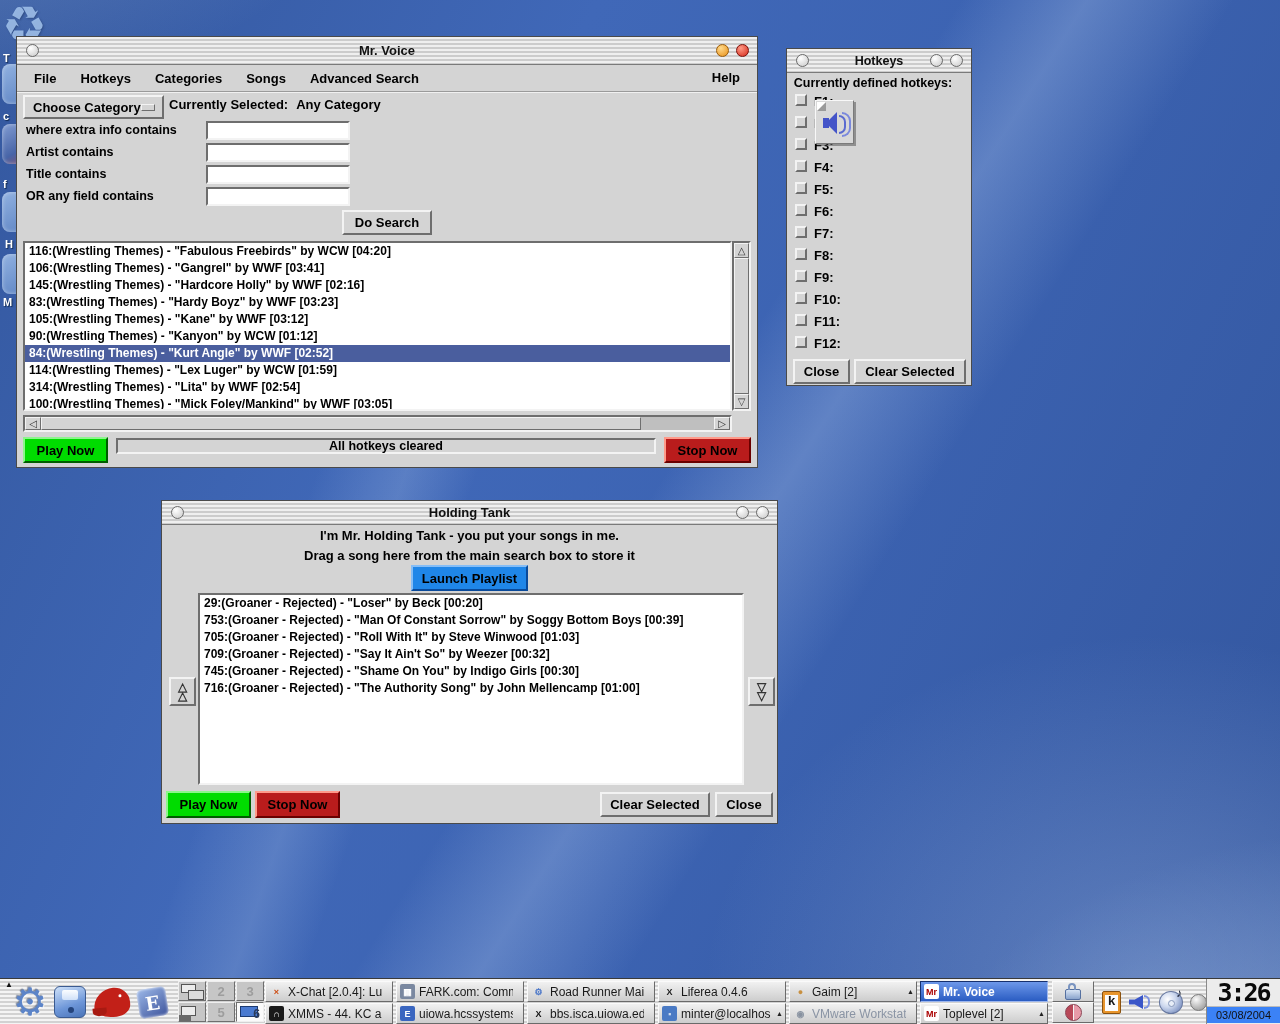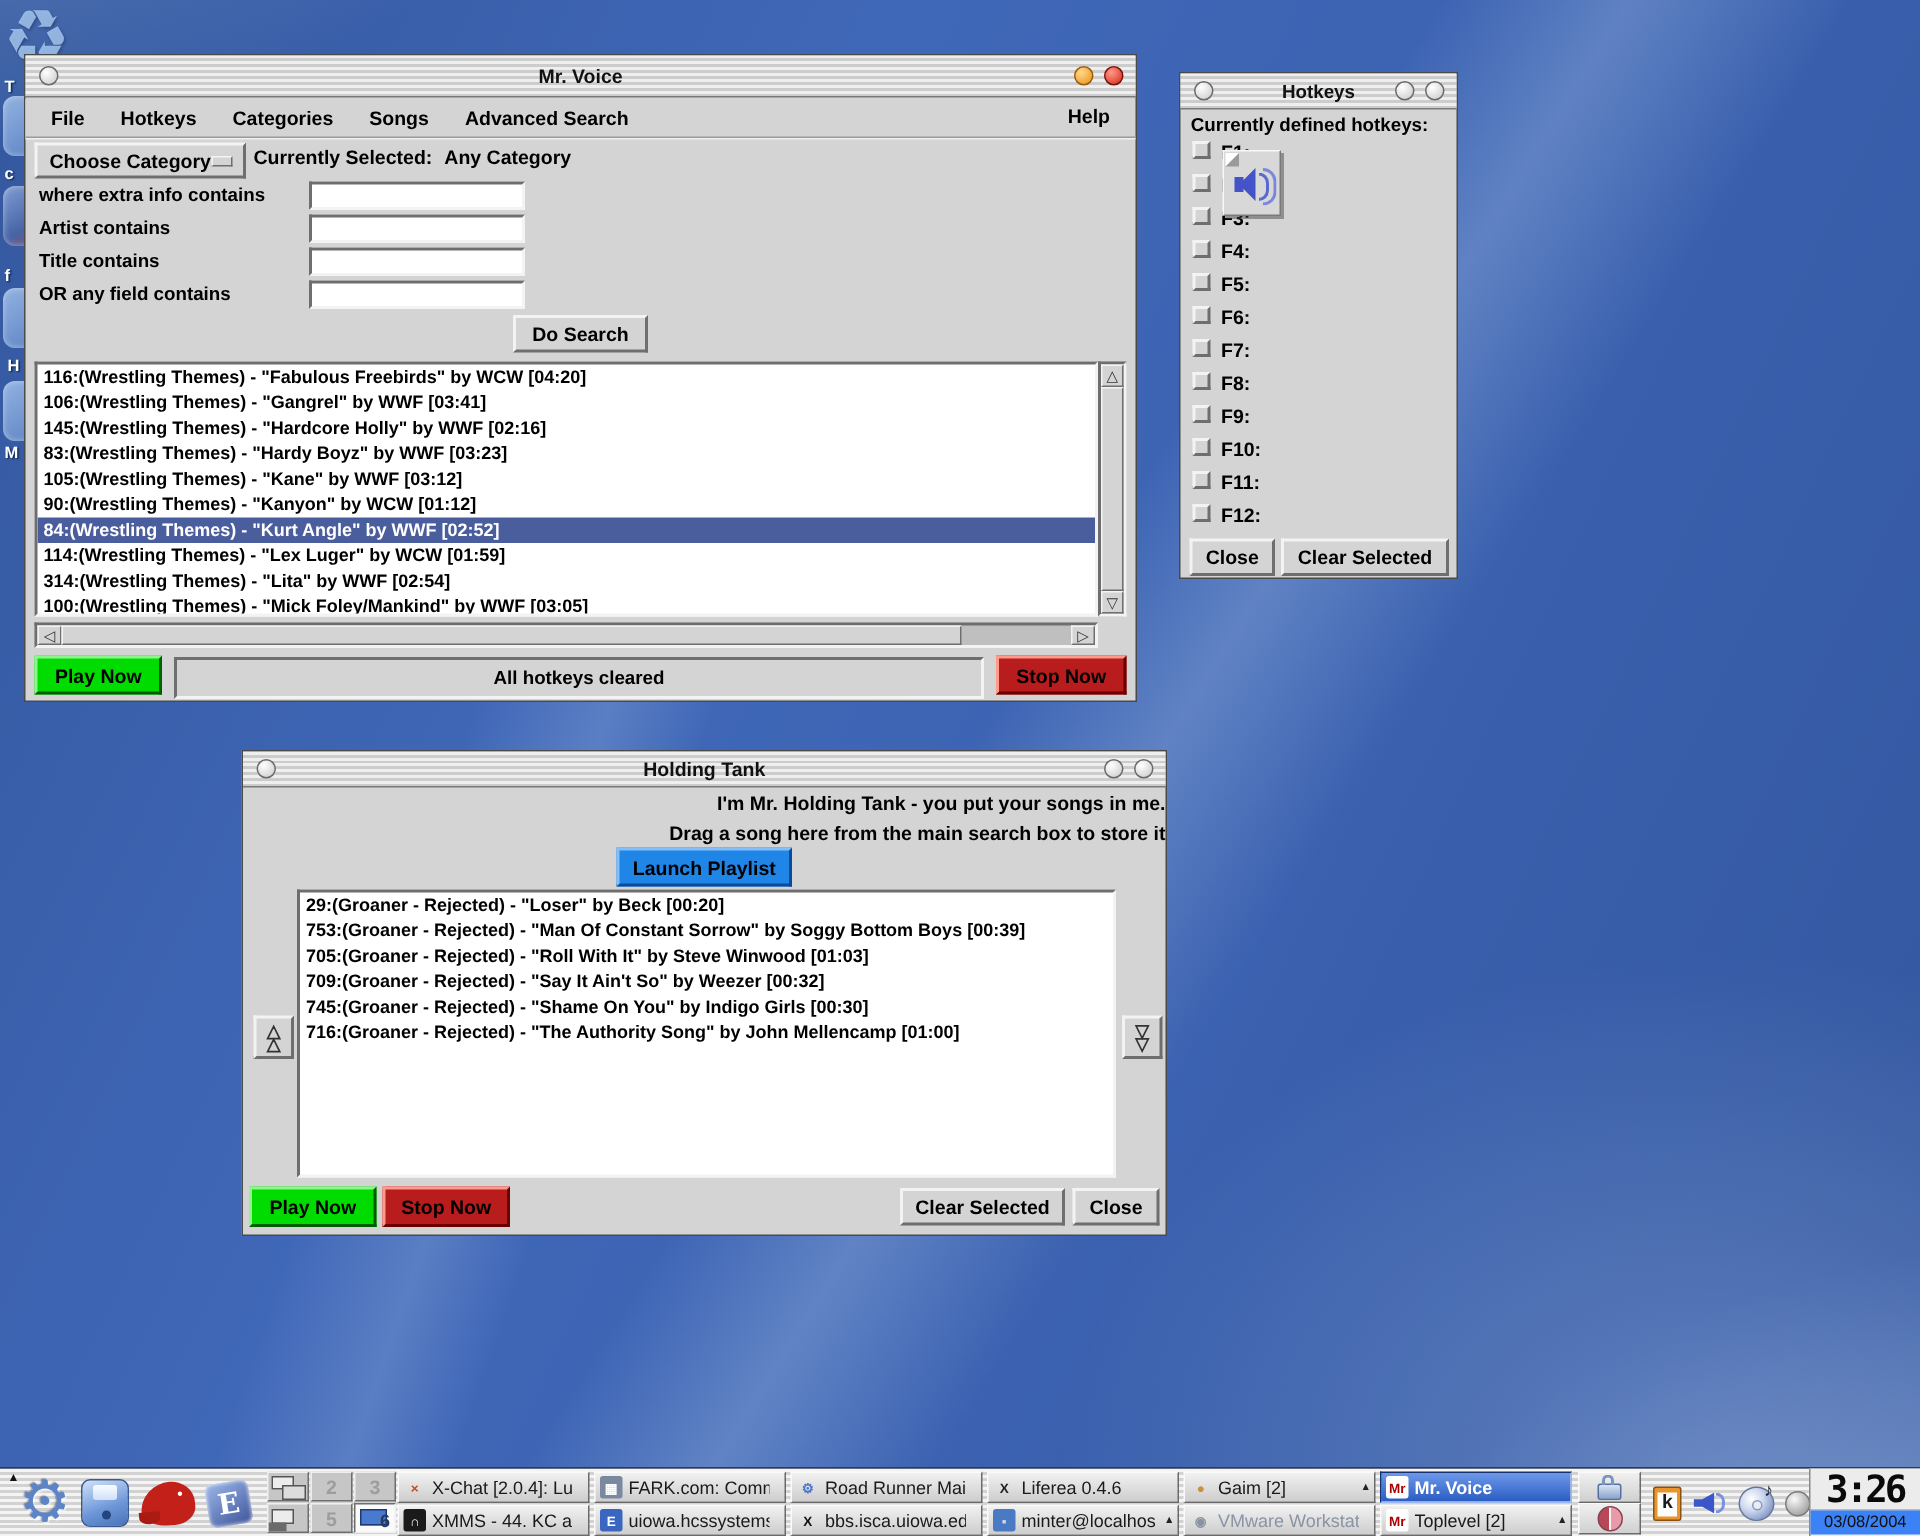--- a/index.html
+++ b/index.html
@@ -76,21 +76,21 @@
   .cursel{position:absolute;left:152px;top:60px;font-weight:bold;font-size:13px;display:flex;gap:8px;}
   .fields{position:absolute;left:9px;top:83px;width:340px;}
   .frow{position:relative;height:22px;}
   .frow .flabel{position:absolute;left:0;top:3px;font-weight:bold;font-size:12.5px;}
   .frow .entry{left:180px;top:1px;width:144px;height:19px;}
   #do-search{position:absolute;left:325px;top:173px;width:90px;height:25px;}
   #main-list{left:6px;top:204px;width:709px;height:170px;}
   #main-vscroll{left:715px;top:204px;width:19px;height:170px;}
   #main-hscroll{left:6px;top:378px;width:709px;height:17px;}
   #main-play{position:absolute;left:6px;top:400px;width:85px;height:26px;}
-  #main-status{position:absolute;left:99px;top:401px;width:540px;height:28px;display:flex;
+  #main-status{position:absolute;left:99px;top:401px;width:540px;height:16px;display:flex;
     align-items:center;justify-content:center;font-weight:bold;font-size:12.5px;}
   #main-stop{position:absolute;left:647px;top:400px;width:87px;height:26px;}
   
   #win-hotkeys{left:786px;top:48px;width:184px;height:336px;z-index:2;}
   #win-hotkeys .titlebar{height:23px;font-size:12.5px;}
   .hk-header{position:absolute;left:0;right:12px;top:27px;text-align:center;font-weight:bold;font-size:12.5px;}
   .hk-rows{position:absolute;left:8px;top:45px;right:4px;}
   .hk-row{display:flex;align-items:flex-start;height:22px;gap:7px;}
   .hk-label{font-weight:bold;font-size:13px;}
   #hk-close{position:absolute;left:6px;top:310px;width:57px;height:25px;}
@@ -104,21 +104,21 @@
   .spk-box{position:absolute;left:7px;top:17px;width:6px;height:10px;background:#4454c8;}
   .spk-cone{position:absolute;left:10px;top:11px;width:0;height:0;
     border-top:11px solid transparent;border-bottom:11px solid transparent;border-right:11px solid #4454c8;}
   .spk-arc1{position:absolute;left:23px;top:14px;width:5px;height:15px;border:2px solid #5a6ad0;
     border-left:none;border-radius:0 9px 9px 0;}
   .spk-arc2{position:absolute;left:26px;top:11px;width:7px;height:21px;border:2px solid #7a88dc;
     border-left:none;border-radius:0 12px 12px 0;}
   
   #win-tank{left:161px;top:500px;width:615px;height:322px;z-index:2;}
   #win-tank .titlebar{height:23px;justify-content:center;}
-  .tank-line{position:absolute;left:0;right:0;text-align:right;font-weight:bold;font-size:13px;}
+  .tank-line{position:absolute;left:0;right:0;text-align:center;font-weight:bold;font-size:13px;}
   #tank-line1{top:27px;}
   #tank-line2{top:47px;}
   #tank-launch{position:absolute;left:249px;top:64px;width:117px;height:26px;}
   #tank-list{left:36px;top:92px;width:546px;height:192px;}
   .tank-move{position:absolute;width:27px;height:29px;display:flex;flex-direction:column;
     align-items:center;justify-content:center;font-size:12px;line-height:9px;color:#333;font-weight:bold;}
   #tank-up{left:7px;top:176px;}
   #tank-down{left:586px;top:176px;}
   #tank-play{position:absolute;left:4px;top:290px;width:85px;height:27px;}
   #tank-stop{position:absolute;left:93px;top:290px;width:85px;height:27px;}

